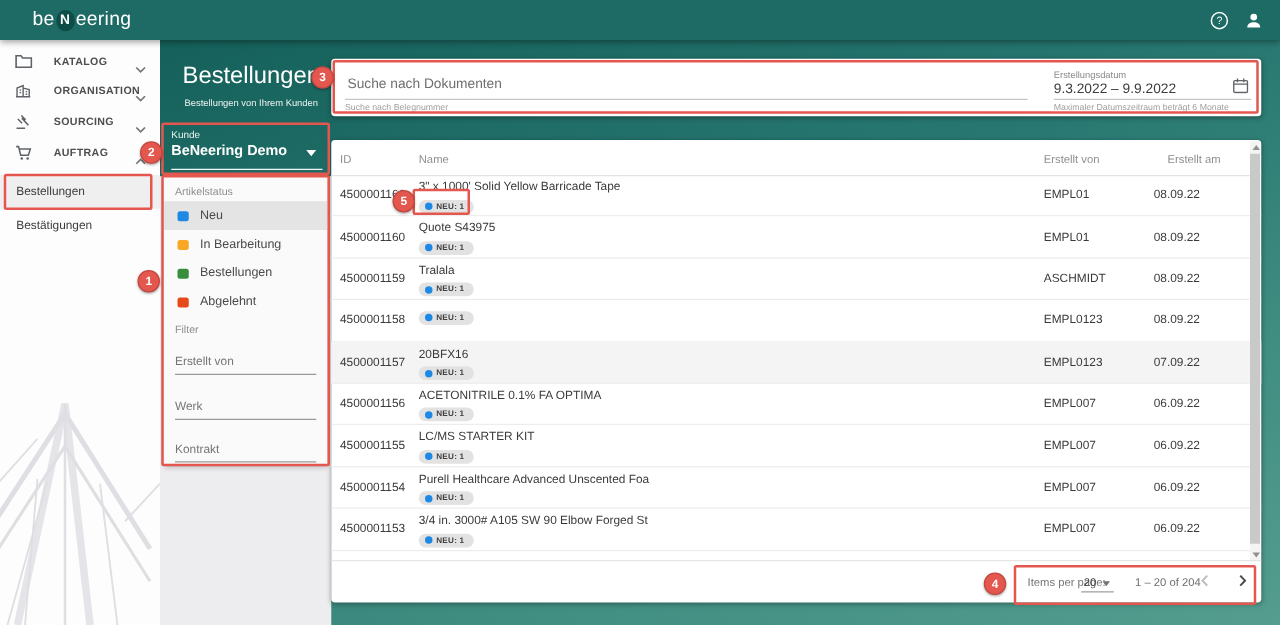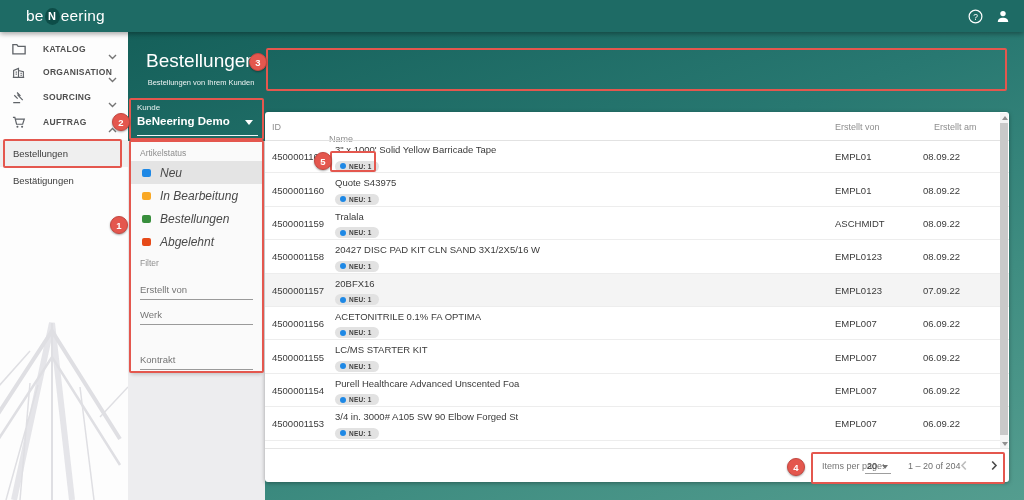--- a/index.html
+++ b/index.html
@@ -48,21 +48,21 @@
   .kunde-line{position:absolute;left:6px;right:4px;bottom:2px;height:1.5px;background:rgba(255,255,255,.95);}
 
   
   .fpanel{position:absolute;left:131px;top:141px;width:131px;height:231px;background:#fafafa;z-index:3;
           box-shadow:0 2px 4px rgba(0,0,0,.22);}
   .fp-h{font-size:8.5px;color:#8e8e8e;padding:7px 0 0 9px;}
   .fstat{position:absolute;left:0;width:131px;height:23px;display:flex;align-items:center;
          padding-left:11px;cursor:pointer;}
   .fstat.sel{background:#e4e4e4;}
   .fdot{width:9px;height:8px;border-radius:2px;flex:0 0 auto;}
-  .flbl{margin-left:9px;font-size:12px;color:#4a4a4a;font-style:italic;}
+  .flbl{margin-left:9px;font-size:10px;color:#4a4a4a;}
   .fp-f{position:absolute;top:117px;left:9px;font-size:8.5px;color:#8e8e8e;}
   .finput{position:absolute;left:9px;width:113px;border:none;outline:none;background:transparent;
           border-bottom:1px solid #9a9a9a;font-size:9.5px;color:#444;padding:0 0 4px 0;}
   .finput::placeholder{color:#757575;opacity:1;}
 
   
   .scard{position:absolute;left:265px;top:47px;width:744px;height:46px;background:#fff;border-radius:3px;
          box-shadow:0 1px 4px rgba(0,0,0,.35);z-index:3;}
   .s-inp{position:absolute;left:11px;top:13px;width:540px;border:none;outline:none;
          font-size:11px;color:#555;background:transparent;}
@@ -73,21 +73,21 @@
   .d-val{position:absolute;left:578px;top:18px;font-size:11px;color:#3d3d3d;cursor:pointer;}
   .d-line{position:absolute;left:578px;top:32px;width:158px;height:1px;background:#c6c6c6;}
   .d-hint{position:absolute;left:578px;top:36px;font-size:7px;color:#9e9e9e;}
   .cal{position:absolute;left:721px;top:15px;cursor:pointer;}
 
   
   .tcard{position:absolute;left:265px;top:112px;width:744px;height:370px;background:#fff;border-radius:3px;
          box-shadow:0 1px 4px rgba(0,0,0,.35);z-index:3;}
   .th{position:absolute;top:0;left:0;width:896px;height:28px;}
   .th span{position:absolute;top:10px;font-size:9px;color:#8e8e8e;}
-  .th-id{left:7px;} .th-name{left:64px;margin-top:12px;} .th-by{left:570px;} .th-at{left:658px;padding-left:11px;}
+  .th-id{left:7px;} .th-name{left:70px;} .th-by{left:570px;} .th-at{left:658px;padding-left:11px;}
   .th-line{position:absolute;top:28px;left:0;width:744px;height:1px;background:#e2e2e2;}
   .trows{position:absolute;top:28px;left:0;width:744px;}
   .trow{position:relative;height:33.4px;border-bottom:1px solid #ededed;cursor:pointer;}
   .trow.hover{background:#f4f4f4;}
   .tid{position:absolute;left:7px;top:50%;transform:translateY(-50%);font-size:9.5px;color:#3a3a3a;}
   .tname{position:absolute;left:70px;top:4px;}
   .nm{font-size:9.5px;color:#3a3a3a;display:block;}
   .badge{display:inline-flex;align-items:center;margin-top:2px;background:#e2e2e2;border-radius:7px;
          padding:2px 7px 2px 5px;gap:3px;}
   .bdot{width:6px;height:6px;border-radius:50%;}
@@ -252,24 +252,39 @@
       <span class="fdot" style="background: rgb(56, 142, 60);"></span>
       <span class="flbl">Bestellungen</span>
     </div>
     <div class="fstat" style="top:89px">
       <span class="fdot" style="background: rgb(230, 74, 25);"></span>
       <span class="flbl">Abgelehnt</span>
     </div>
 
     <div class="fp-f">Filter</div>
     <input class="finput" style="top: 143px;" placeholder="Erstellt von">
-    <input class="finput" style="top: 168px;" placeholder="Werk">
+    <input class="finput" style="top: 179px;" placeholder="Werk">
     <input class="finput" style="top: 213px;" placeholder="Kontrakt">
   </div>
 
+  <div class="scard">
+    <input class="s-inp" placeholder="Suche nach Dokumenten" style="">
+    <div class="s-line"></div>
+    <div class="s-hint">Suche nach Belegnummer</div>
+    <div class="d-lbl">Erstellungsdatum</div>
+    <div class="d-val">9.3.2022 – 9.9.2022</div>
+    <div class="d-line"></div>
+    <div class="d-hint">Maximaler Datumszeitraum beträgt 6 Monate</div>
+    <span class="cal">
+      <svg width="13" height="13" viewBox="0 0 13 13" fill="none" stroke="#5f6368" stroke-width="1.1">
+        <rect x="1" y="2.5" width="11" height="9.5" rx="1"></rect>
+        <path d="M1 5.3h11M4 0.8v3M9 0.8v3"></path>
+      </svg>
+    </span>
+  </div>
 
   <div class="tcard">
     <div class="th">
       <span class="th-id">ID</span>
       <span class="th-name">Name</span>
       <span class="th-by">Erstellt von</span>
       <span class="th-at">Erstellt am</span>
     </div>
     <div class="th-line"></div>
 
@@ -310,21 +325,20 @@
               <span class="btxt">NEU: 1</span>
             </span>
           </div>
           <span class="tby">ASCHMIDT</span>
           <span class="tat">08.09.22</span>
         </div>
 
         <div class="trow">
           <span class="tid">4500001158</span>
           <div class="tname">
-            <span class="nm">20427 DISC PAD KIT CLN SAND 3X1/2X5/16 W</span>
             <span class="badge">
               <span class="bdot" style="background: rgb(30, 136, 229);"></span>
               <span class="btxt">NEU: 1</span>
             </span>
           </div>
           <span class="tby">EMPL0123</span>
           <span class="tat">08.09.22</span>
         </div>
 
         <div class="trow hover">

